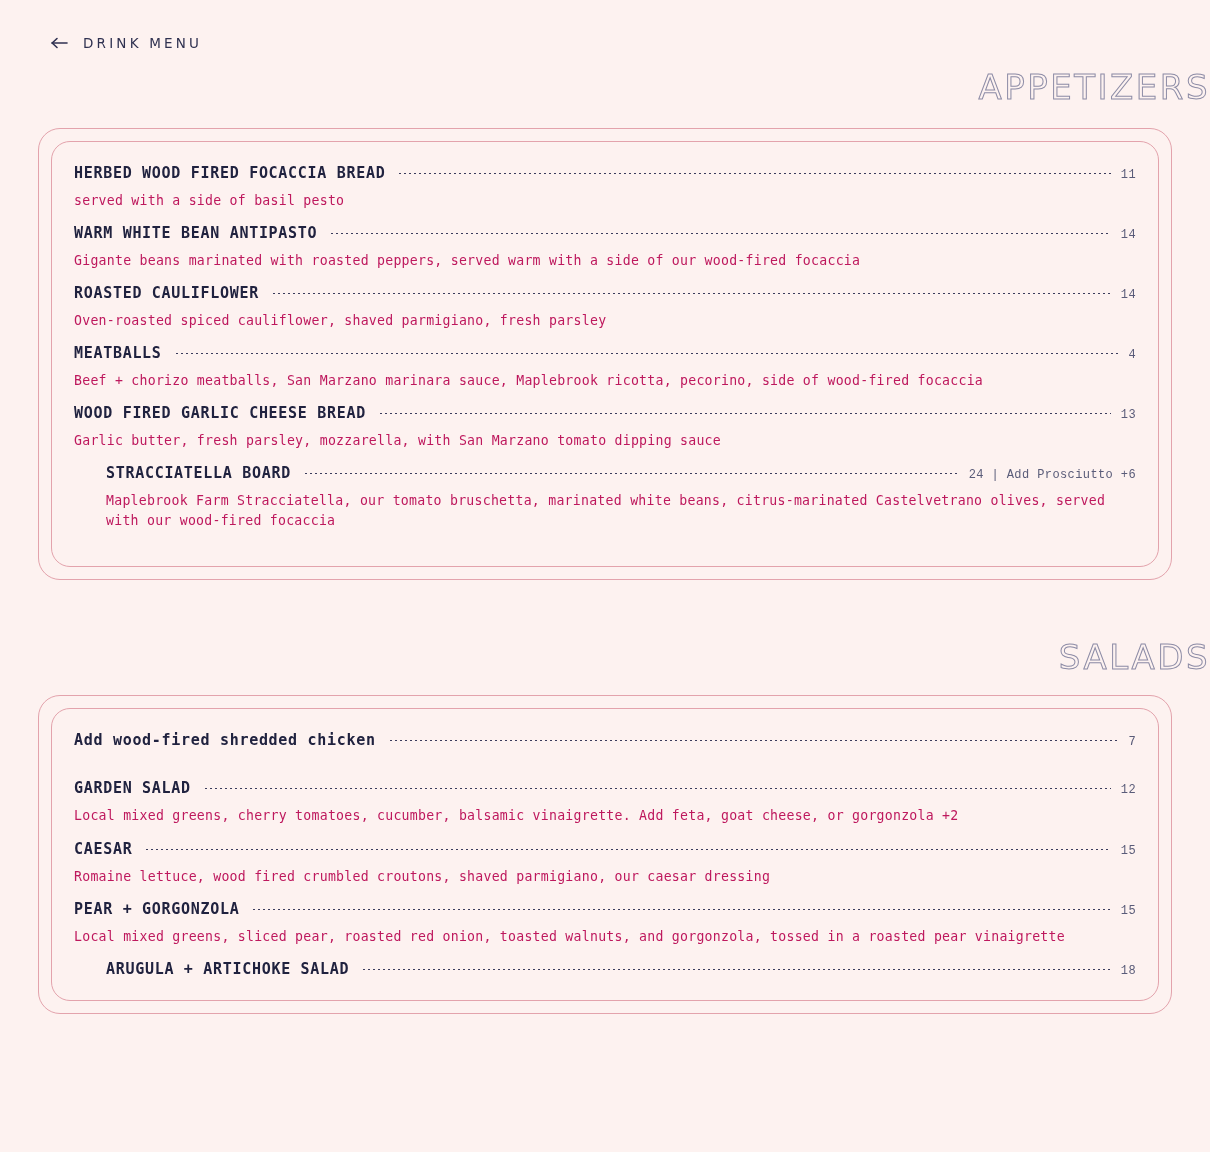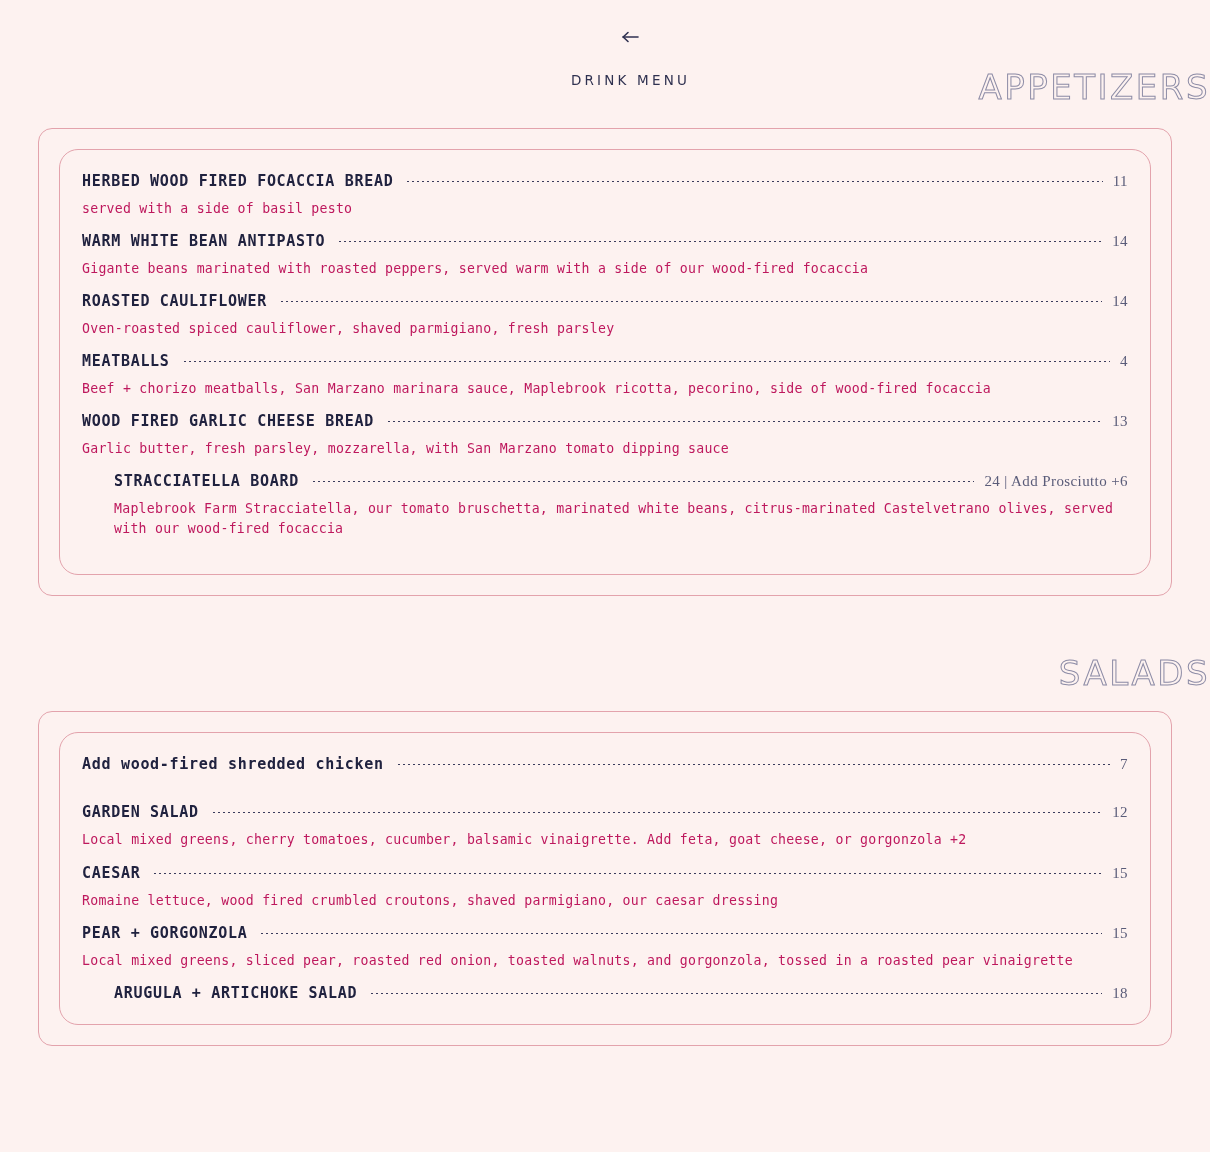--- a/index.html
+++ b/index.html
@@ -18,24 +18,23 @@
     width: 1210px;
     height: 1152px;
     background: #fdf2f0;
     padding: 0;
   }
 
   
   .backbar {
     display: flex;
     align-items: center;
-    gap: 28px;
+    gap: 14px;
     padding: 30px 0 0 51px;
     height: 56px;
-    flex-direction: column;
   }
   .back-arrow {
     display: inline-block;
     width: 18px;
     height: 14px;
     position: relative;
     flex: 0 0 auto;
   }
   .back-arrow svg { display: block; }
   .back-label {
@@ -60,22 +59,22 @@
     margin: 0;
   }
   .head-appetizers { padding-top: 14px; padding-bottom: 22px; }
   .head-salads { padding-top: 60px; padding-bottom: 20px; }
   .head-pizza { padding-top: 58px; padding-bottom: 0; }
 
   
   .card {
     margin: 0 38px;
     border: 1px solid #e3a3ac;
-    border-radius: 14px;
-    padding: 20px;
+    border-radius: 22px;
+    padding: 12px;
     background: transparent;
   }
   .card-inner {
     border: 1px solid #e3a3ac;
     border-radius: 19px;
     padding: 22px 22px 22px 22px;
     background: transparent;
   }
 
   
@@ -103,22 +102,22 @@
     height: 1px;
     position: relative;
     top: -4px;
     background-image: linear-gradient(to right, #3a3c5c 0 2px, transparent 2px 5px);
     background-size: 5px 1.5px;
     background-repeat: repeat-x;
     background-position: left center;
     margin: 0 6px;
   }
   .item-price {
-    font-family: Liberation Serif, serif;
-    font-size: 15px;
+    font-family: Liberation Mono, monospace;
+    font-size: 12px;
     color: #5a5c79;
     white-space: nowrap;
     flex: 0 0 auto;
     padding-left: 4px;
     letter-spacing: 0.4px;
   }
   .item-desc {
     font-family: "DejaVu Sans Mono", "Liberation Mono", monospace;
     font-size: 13.2px;
     color: #be185d;

